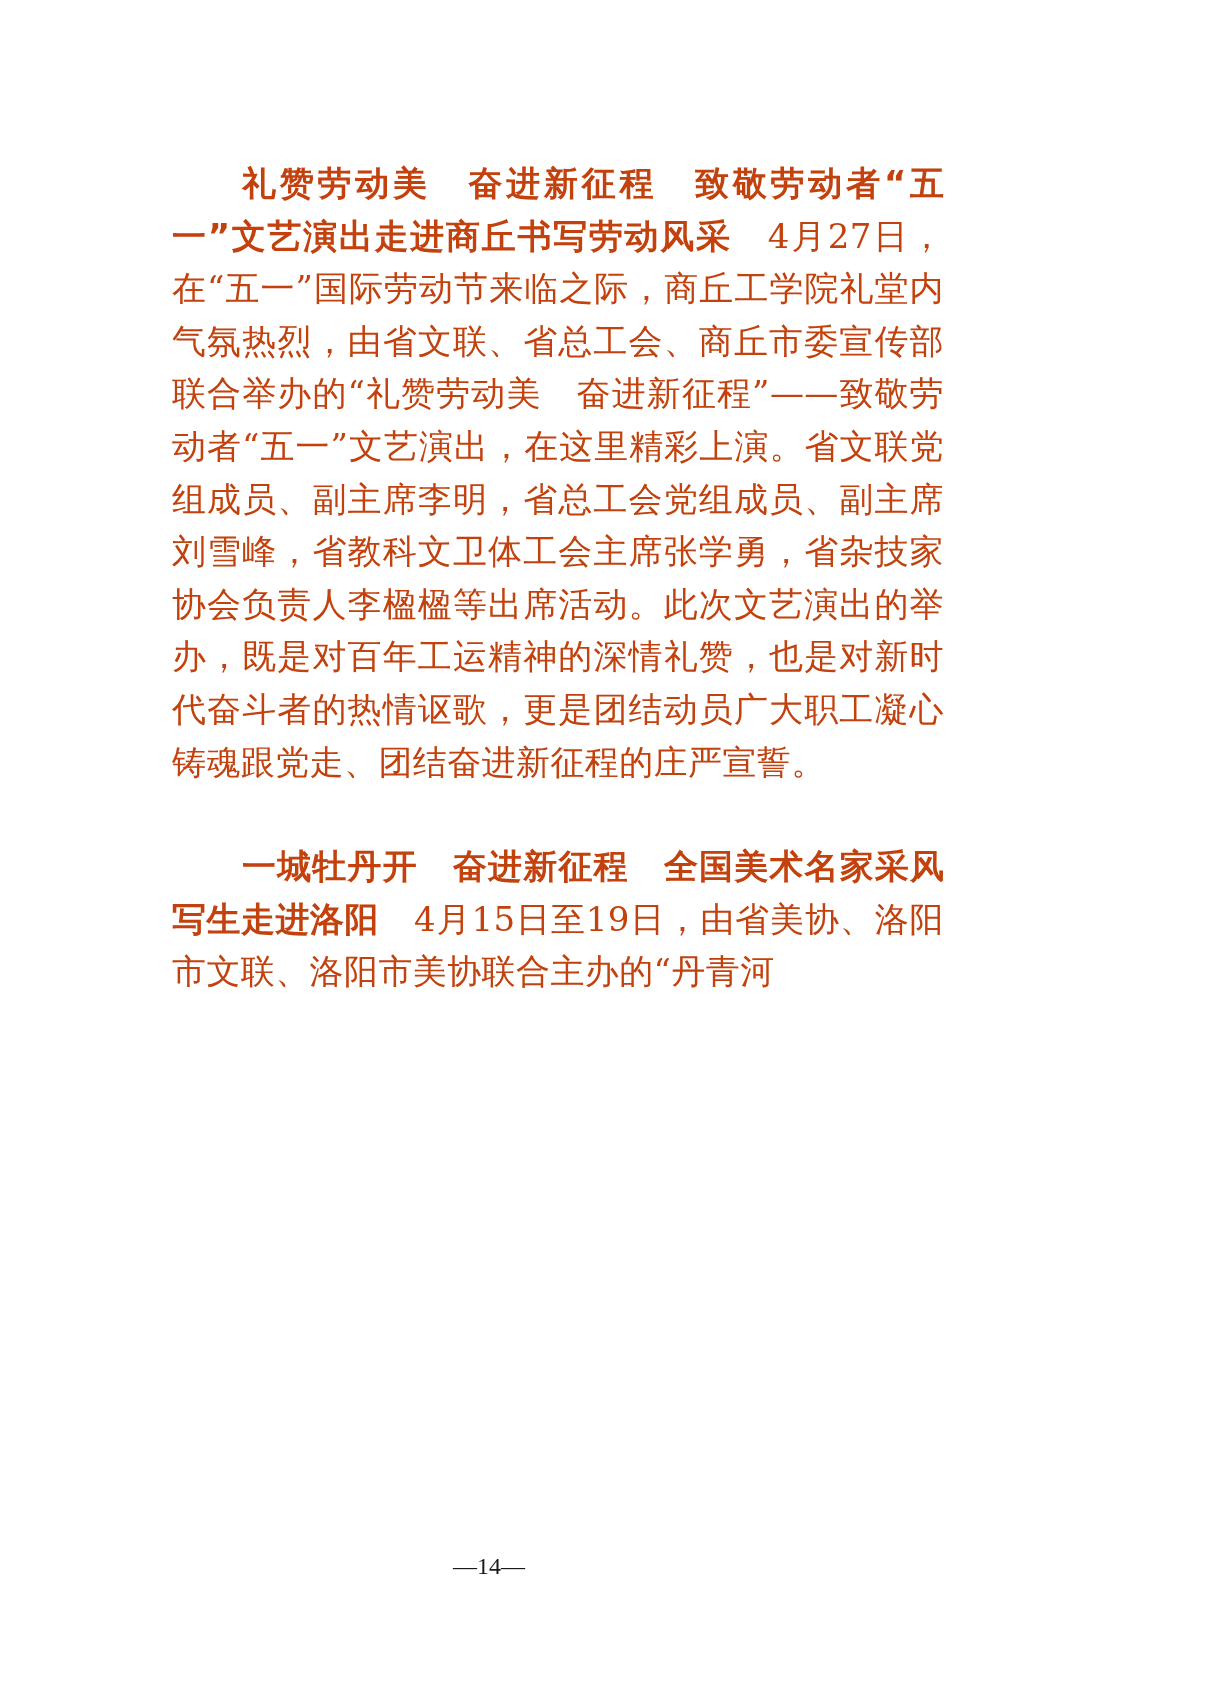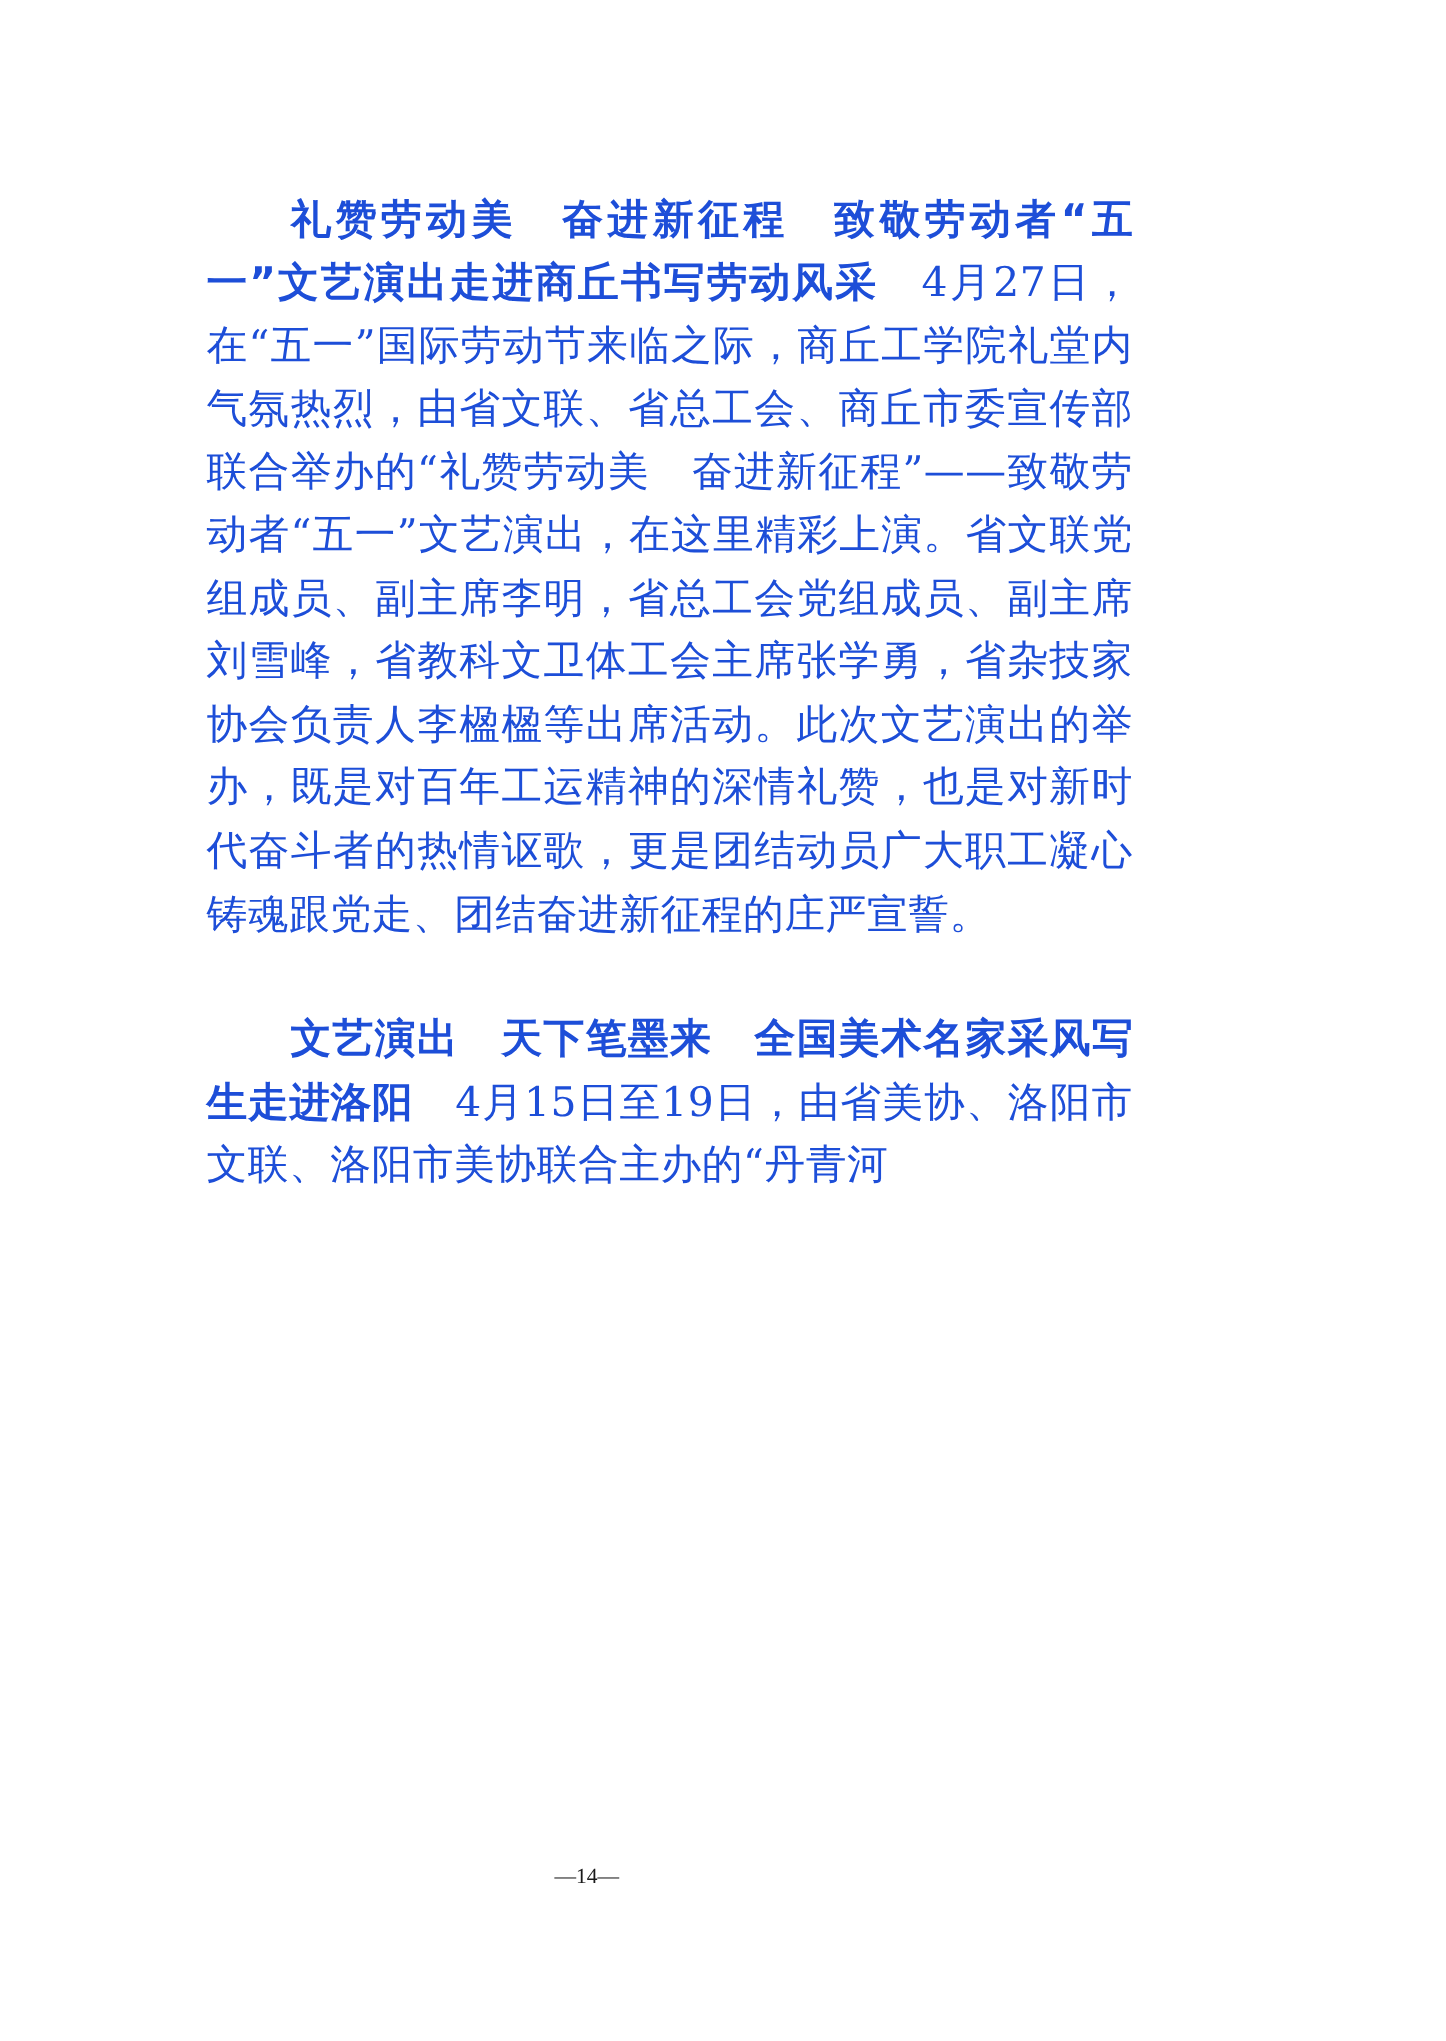--- a/index.html
+++ b/index.html
@@ -1,17 +1,17 @@
 <!DOCTYPE html>
 <html><head>
   <meta charset="utf-8">
   <style>
     html, body { margin: 0; padding: 0; background: #ffffff; }
     body { width: 1205px; height: 1701px; position: relative; overflow: hidden; }
-    .page { position: absolute; left: 172px; top: 157px; width: 772px; color: #1d4ed8; }
+    .page { position: absolute; left: 172px; top: 157px; width: 772px; color: #c2410c; }
     .para {
       font-family: "DejaVu Serif", "Liberation Serif", serif;
       font-size: 34px;
       line-height: 52.6px;
       text-align: justify;
       text-align-last: left;
       letter-spacing: 0.6px;
       margin: 0;
       text-indent: 70px;
       word-break: break-all;
@@ -21,26 +21,26 @@
       font-weight: bold;
       letter-spacing: 0px;
     }
     .date { letter-spacing: 0.4px; }
     .gap { height: 52px; }
     .page-number {
       position: absolute;
       left: 0; width: 978px; top: 1553px;
       text-align: center;
       font-family: "Liberation Serif", "DejaVu Serif", serif;
-      font-size: 18px;
+      font-size: 24px;
       color: #1a1a1a;
     }
   </style>
 </head>
 <body>
 
 <div class="page">
   <p class="para"><span class="heading">礼赞劳动美　奋进新征程　致敬劳动者“五一”文艺演出走进商丘书写劳动风采</span><span class="date">　4月27日，在“五一”国际劳动节来临之际，商丘工学院礼堂内气氛热烈，由省文联、省总工会、商丘市委宣传部联合举办的“礼赞劳动美　奋进新征程”——致敬劳动者“五一”文艺演出，在这里精彩上演。省文联党组成员、副主席李明，省总工会党组成员、副主席刘雪峰，省教科文卫体工会主席张学勇，省杂技家协会负责人李楹楹等出席活动。此次文艺演出的举办，既是对百年工运精神的深情礼赞，也是对新时代奋斗者的热情讴歌，更是团结动员广大职工凝心铸魂跟党走、团结奋进新征程的庄严宣誓。</span></p>
   <div class="gap"></div>
-  <p class="para"><span class="heading">文艺演出　天下笔墨来　全国美术名家采风写生走进洛阳</span><span class="date">　4月15日至19日，由省美协、洛阳市文联、洛阳市美协联合主办的“丹青河</span></p>
+  <p class="para"><span class="heading">一城牡丹开　奋进新征程　全国美术名家采风写生走进洛阳</span><span class="date">　4月15日至19日，由省美协、洛阳市文联、洛阳市美协联合主办的“丹青河</span></p>
 </div>
 
 <div class="page-number">—14—</div>
 
 </body></html>

